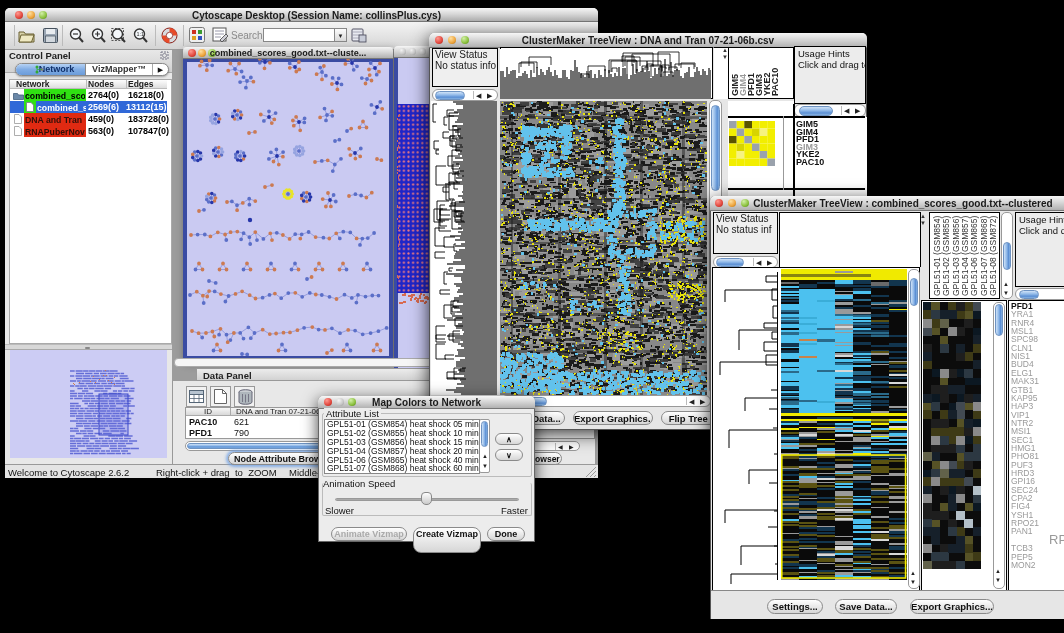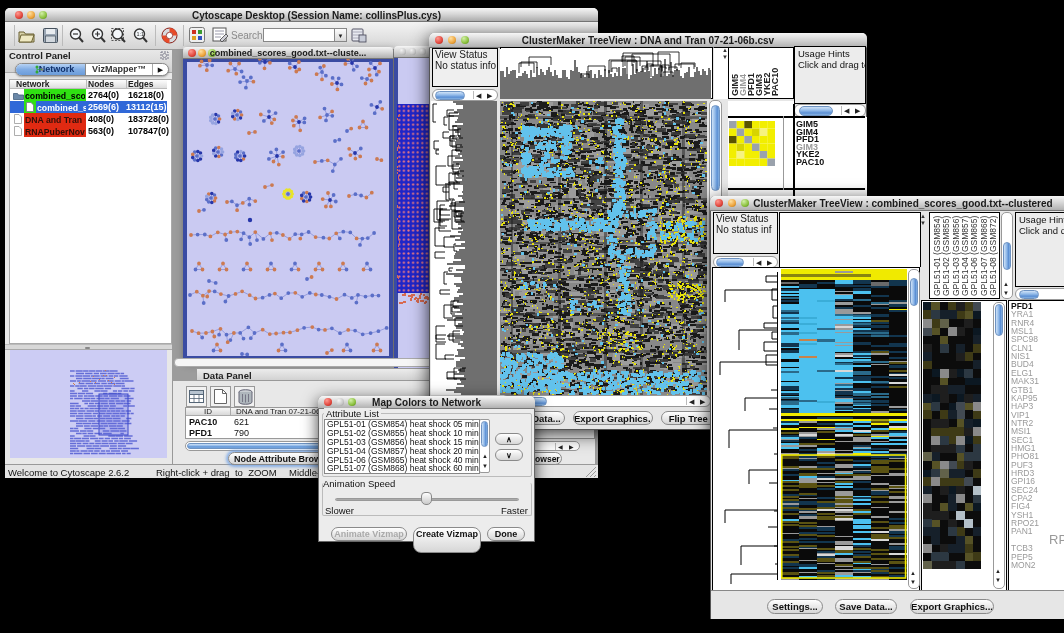--- a/index.html
+++ b/index.html
@@ -132,21 +132,21 @@
 <div class="abs" style="left:27px;top:1.5px;width:49px;overflow:hidden;white-space:nowrap;font-size:8.7px;">combined_sco</div>
 <span class="abs" style="left:78px;top:1px;">2569(6)</span>
         <span class="abs" style="left:116px;top:1px;">13112(15)</span>
       </div>
 <div class="abs t9" style="left:0;top:33px;width:157px;height:12px;font-weight:bold;">
 <svg class="abs" style="left:4px;top:1px" width="8" height="10">
           <path d="M0.5 0.5h4.5l2.5 2.5v6.5H0.5z" fill="#fff" stroke="#999" stroke-width="0.8"></path>
         </svg>
 <div class="abs" style="left:14px;top:0;width:62px;height:12px;background:#e02a12;"></div>
 <div class="abs" style="left:15px;top:1.5px;width:60px;overflow:hidden;white-space:nowrap;color:#30100a;font-size:8.7px;">DNA and Tran 07</div>
-<span class="abs" style="left:78px;top:1px;">408(0)</span>
+<span class="abs" style="left:78px;top:1px;">459(0)</span>
         <span class="abs" style="left:118px;top:1px;">183728(0)</span>
       </div>
 <div class="abs t9" style="left:0;top:45px;width:157px;height:12px;font-weight:bold;">
 <svg class="abs" style="left:4px;top:1px" width="8" height="10">
           <path d="M0.5 0.5h4.5l2.5 2.5v6.5H0.5z" fill="#fff" stroke="#999" stroke-width="0.8"></path>
         </svg>
 <div class="abs" style="left:14px;top:0;width:62px;height:12px;background:#e02a12;"></div>
 <div class="abs" style="left:15px;top:1.5px;width:60px;overflow:hidden;white-space:nowrap;color:#30100a;font-size:8.7px;">RNAPuberNov2+N</div>
 <span class="abs" style="left:78px;top:1px;">563(0)</span>
         <span class="abs" style="left:118px;top:1px;">107847(0)</span>

